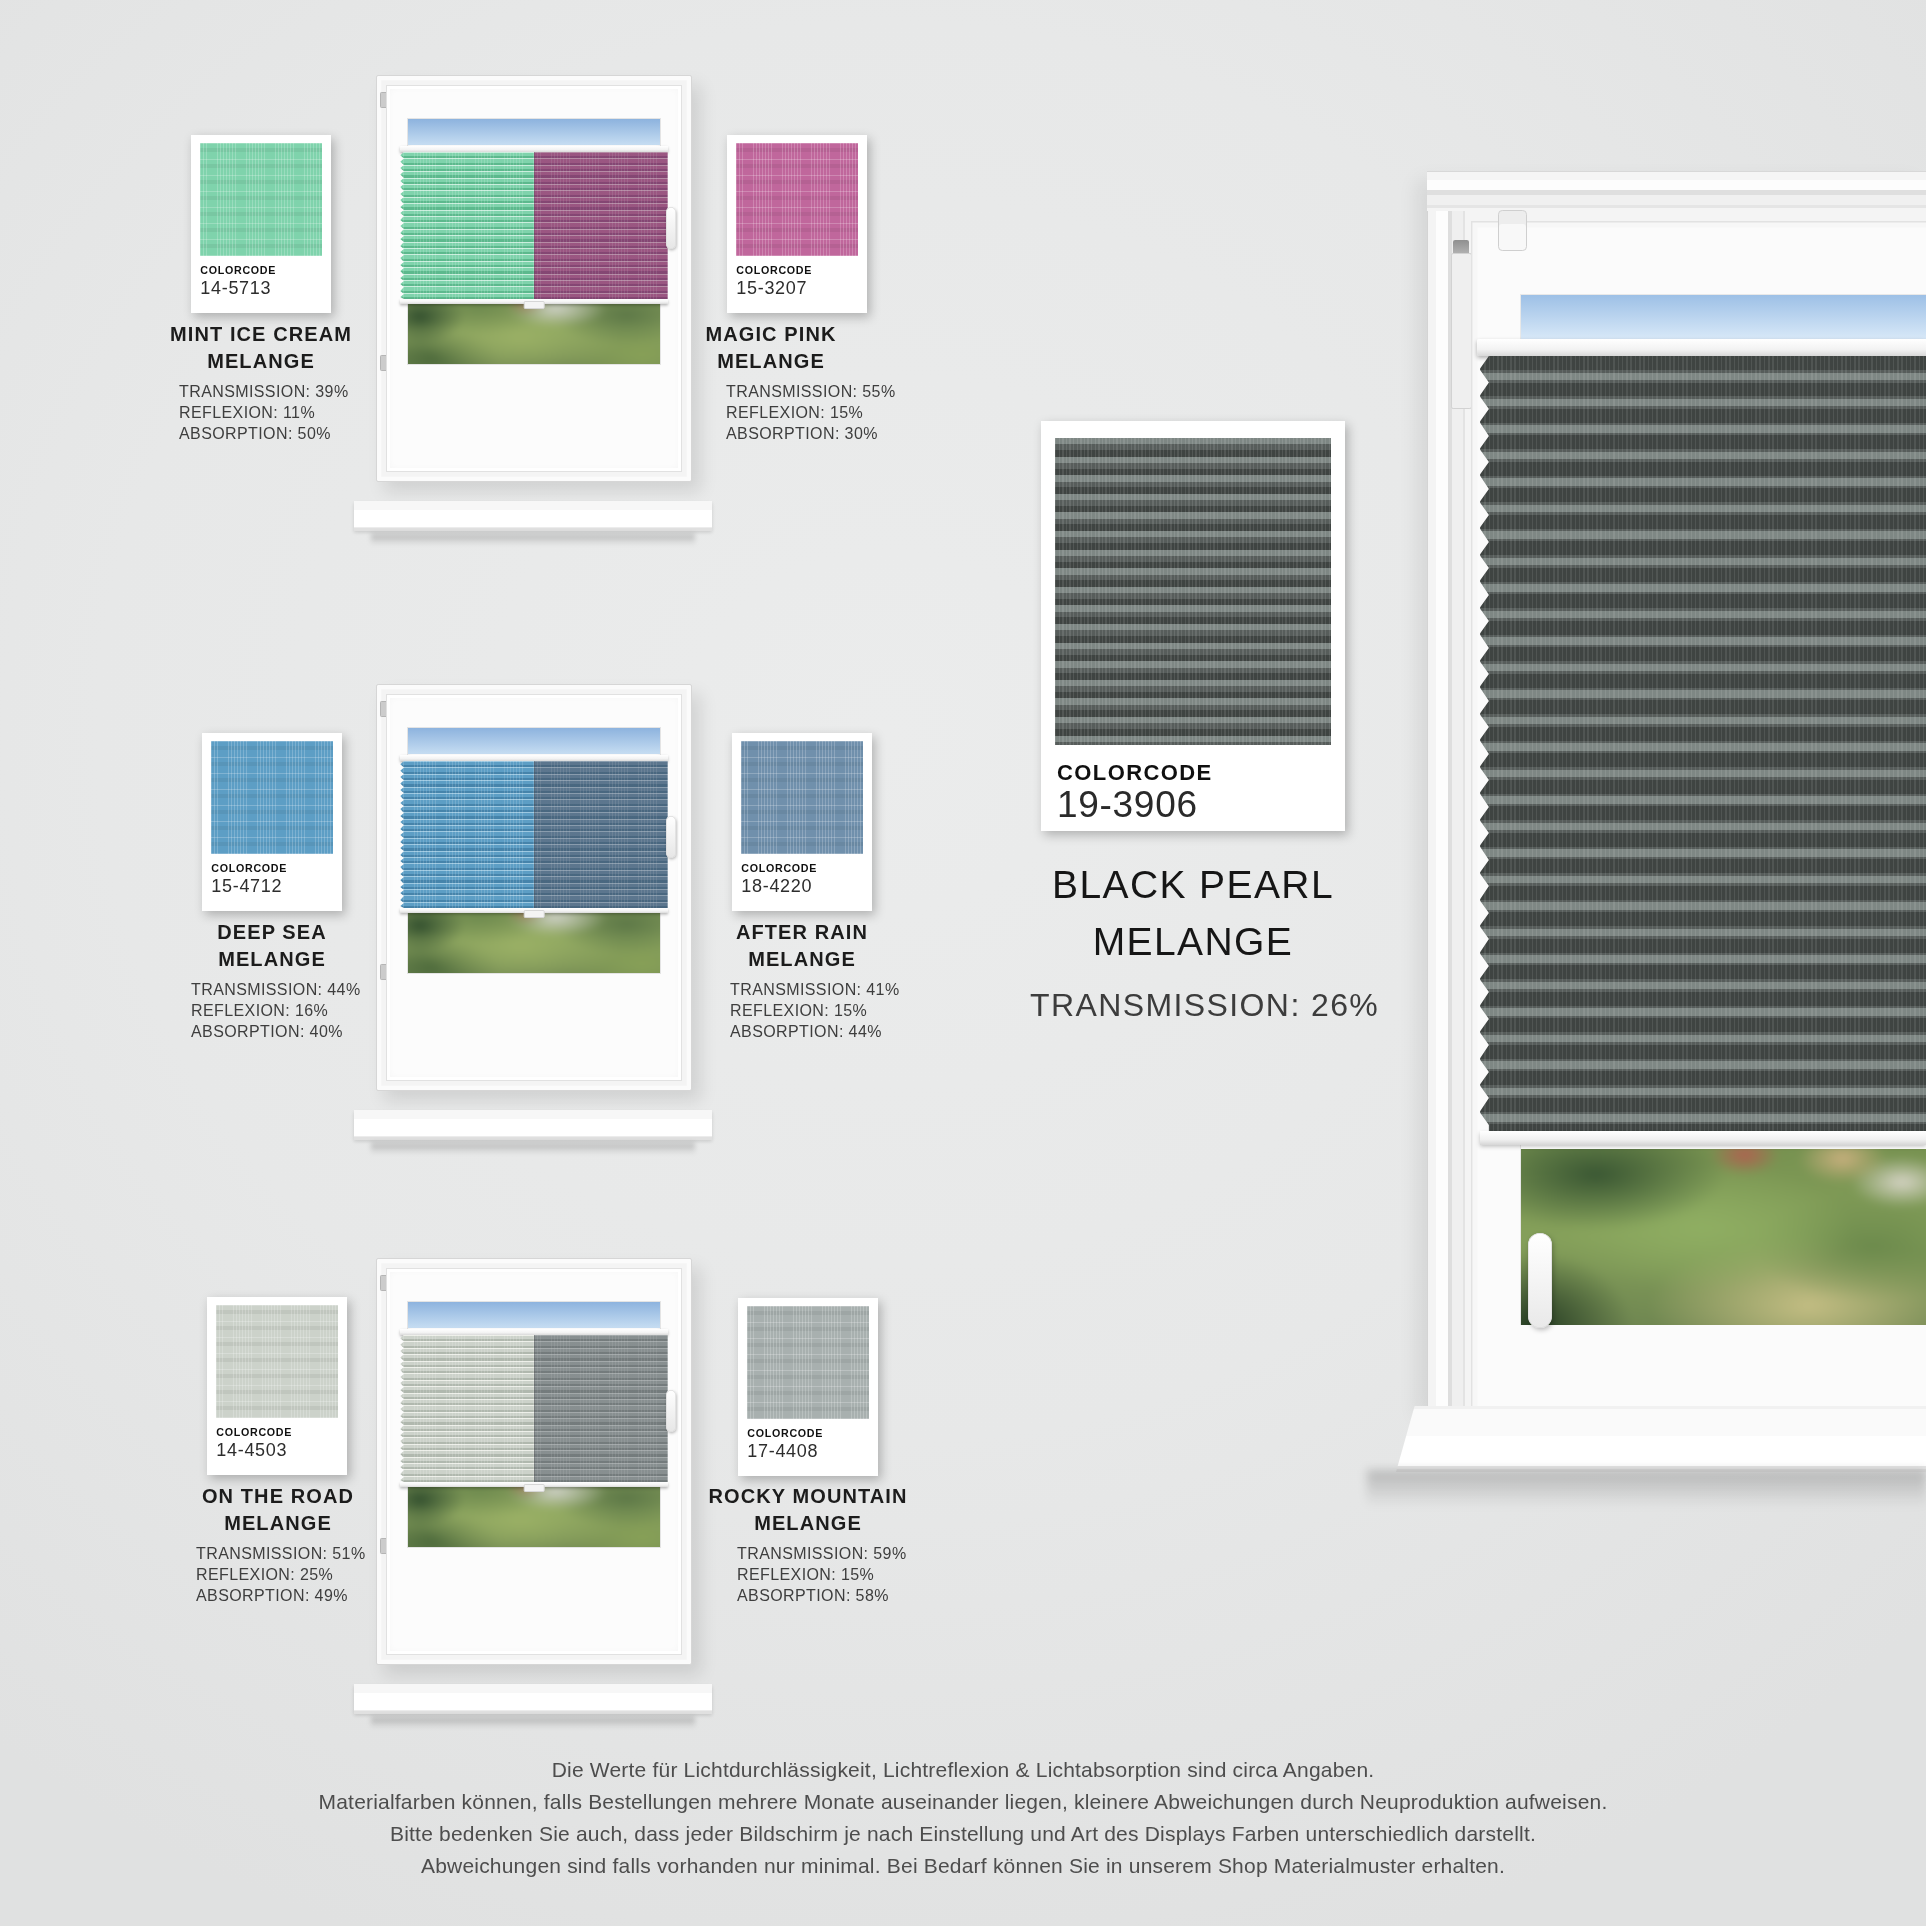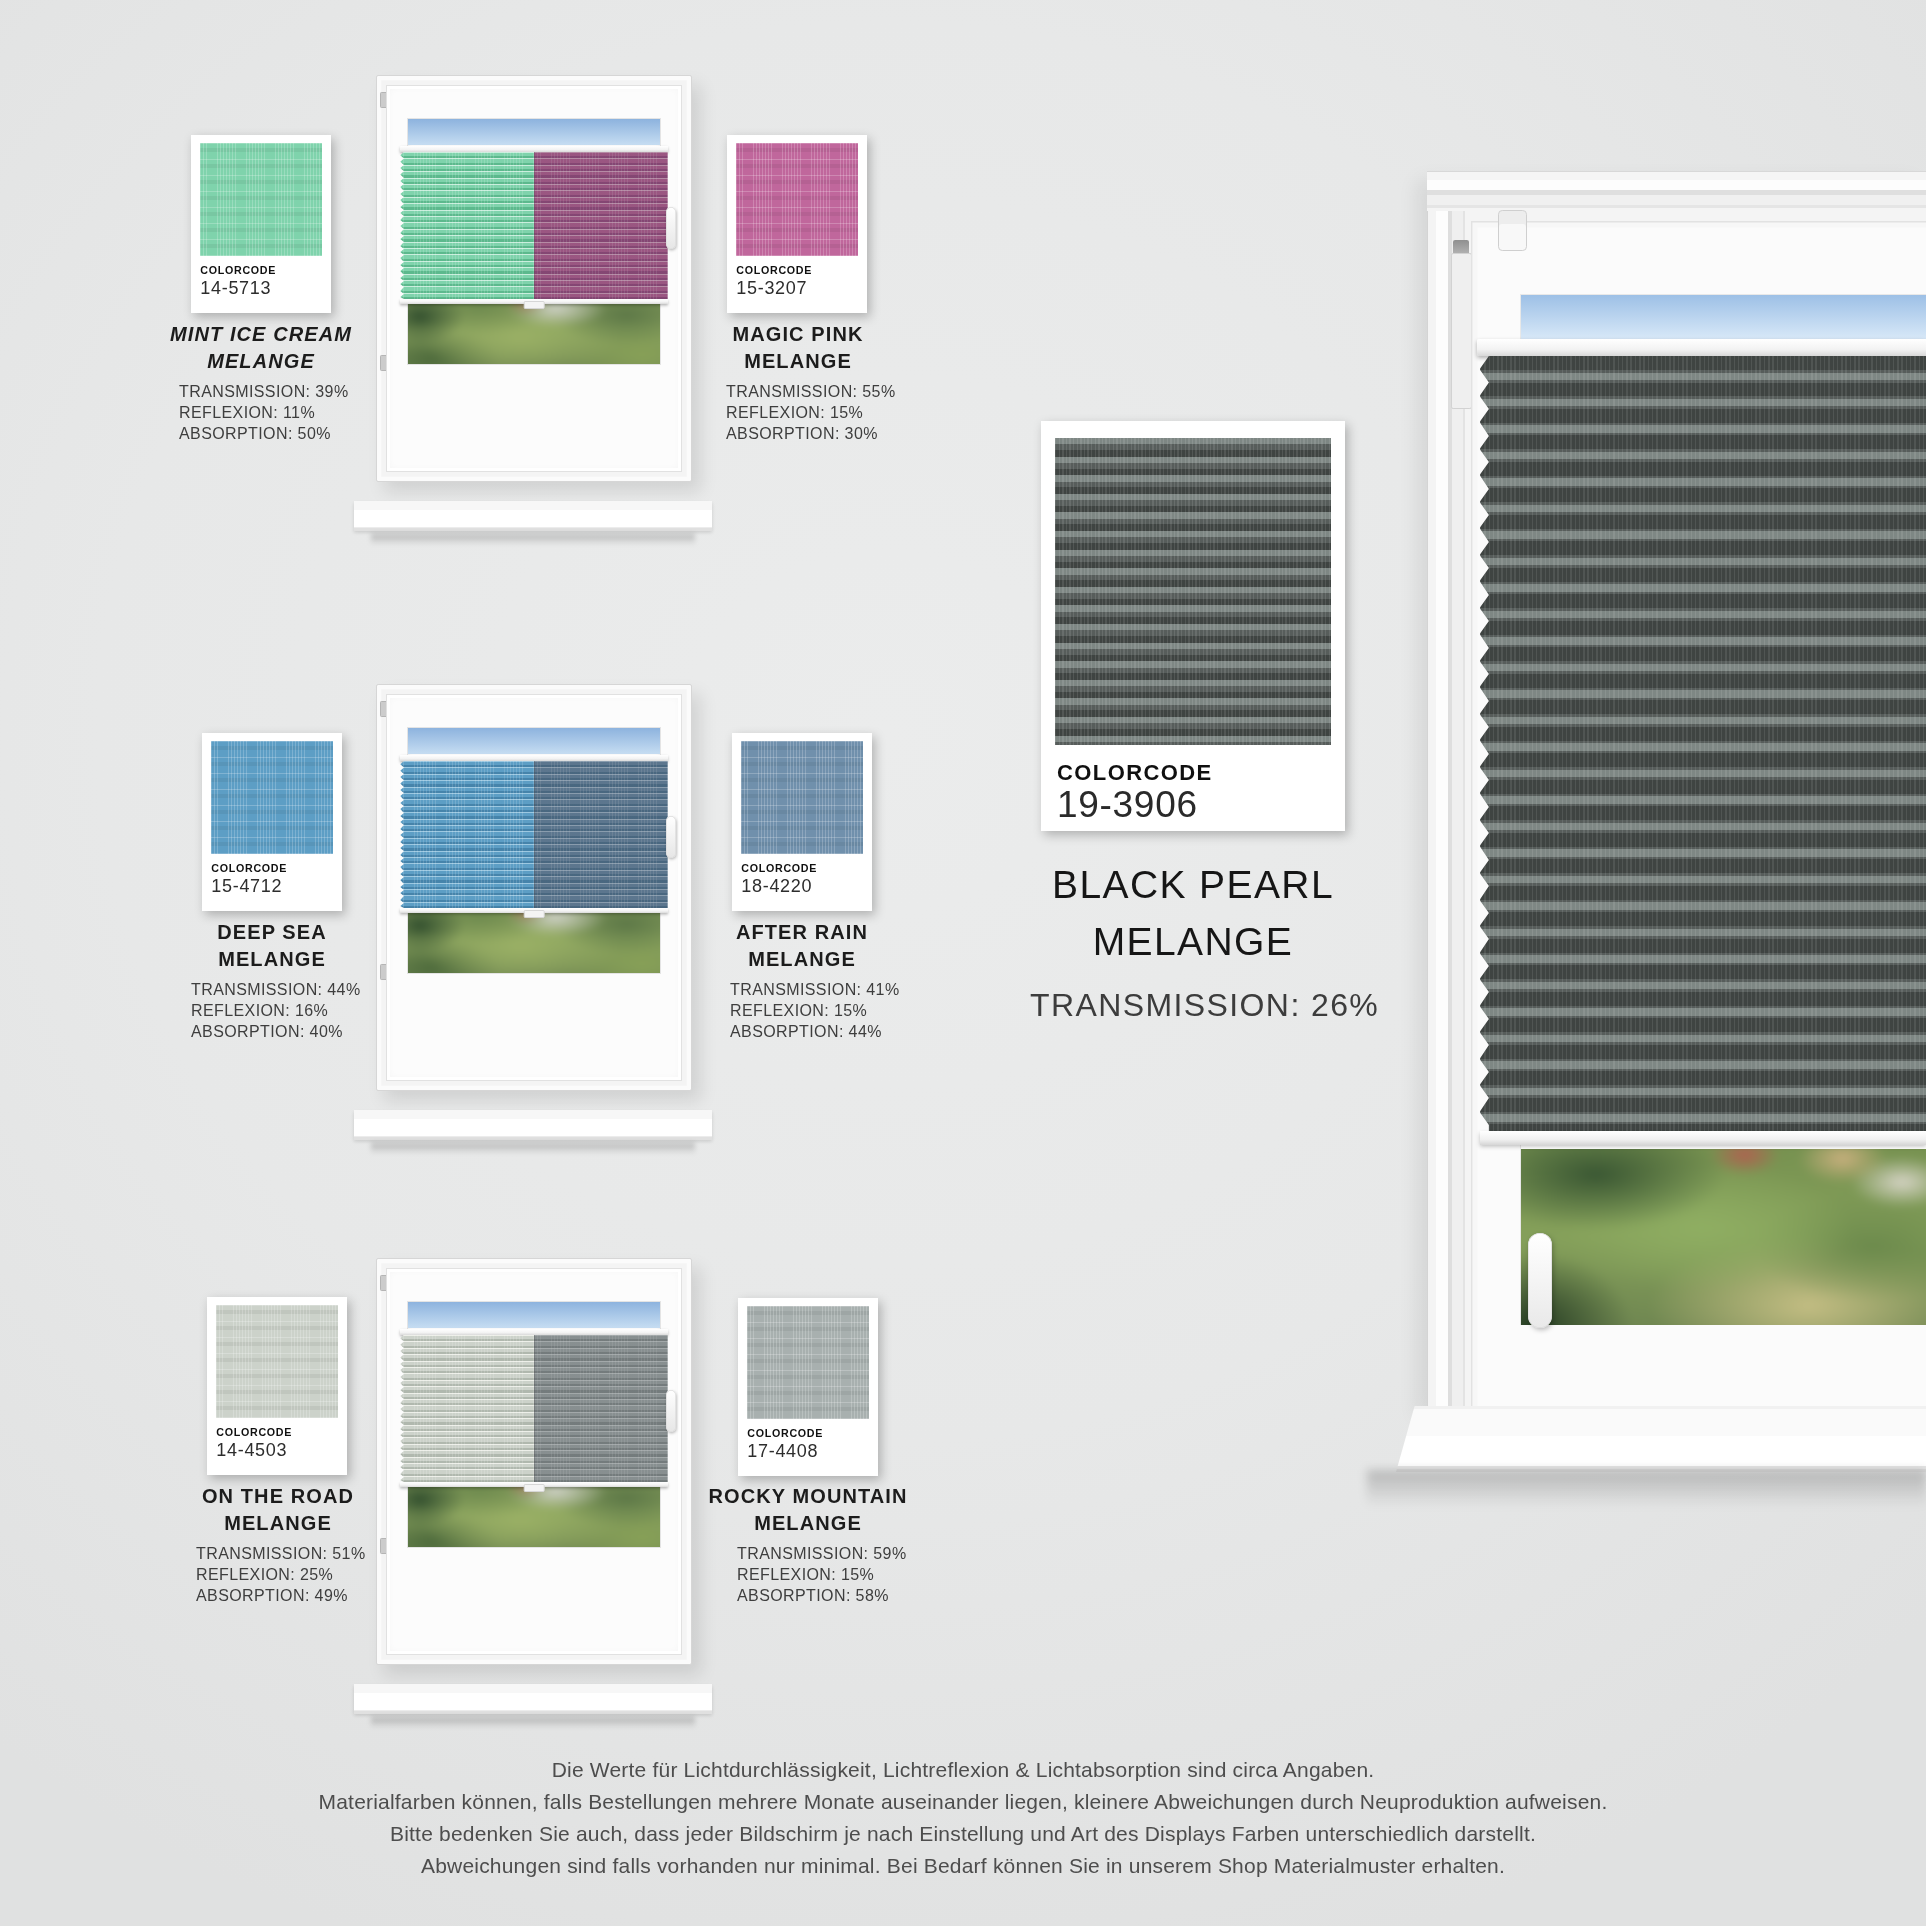--- a/index.html
+++ b/index.html
@@ -150,21 +150,21 @@
 </head>
 <body>
 
 <div class="page">
 
   <div class="card card-small" style="left:191px;top:135px;">
     <div class="swatch" style="--c1: #7fd3ac; --c2: #c9eedd; --c3: #5cb98d;"></div>
     <div class="cc-label">COLORCODE</div>
     <div class="cc-code">14-5713</div>
   </div>
-  <div class="pname pname-small" style="left:96px;top:321px;font-style:italic;">
+  <div class="pname pname-small" style="left:96px;top:321px;">
     <div>MINT ICE CREAM</div>
     <div>MELANGE</div>
   </div>
   <div class="pspecs pspecs-small" style="left:179px;top:374px;">
     <div>TRANSMISSION: 39%</div>
     <div>REFLEXION: 11%</div>
     <div>ABSORPTION: 50%</div>
   </div>
 
   <div class="winwrap" style="left:354px;top:75px;">
@@ -194,21 +194,21 @@
     </div>
     <div class="sill"></div>
     <div class="sill-shadow"></div>
   </div>
 
   <div class="card card-small" style="left:727px;top:135px;">
     <div class="swatch" style="--c1: #c0679c; --c2: #e2aac9; --c3: #a4538a;"></div>
     <div class="cc-label">COLORCODE</div>
     <div class="cc-code">15-3207</div>
   </div>
-  <div class="pname pname-small" style="left:633px;top:321px;text-align:center;">
+  <div class="pname pname-small" style="left:606px;top:321px;text-align:center;">
     <div>MAGIC PINK</div>
     <div>MELANGE</div>
   </div>
   <div class="pspecs pspecs-small" style="left:726px;top:374px;">
     <div>TRANSMISSION: 55%</div>
     <div>REFLEXION: 15%</div>
     <div>ABSORPTION: 30%</div>
   </div>
 
   <div class="card card-small" style="left:202px;top:733px;">

